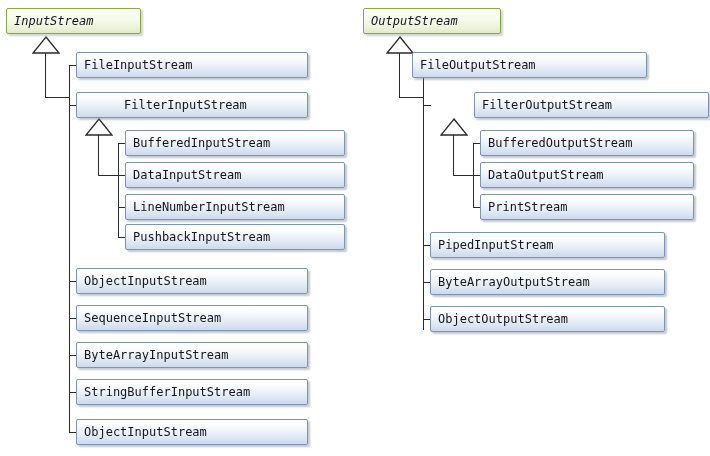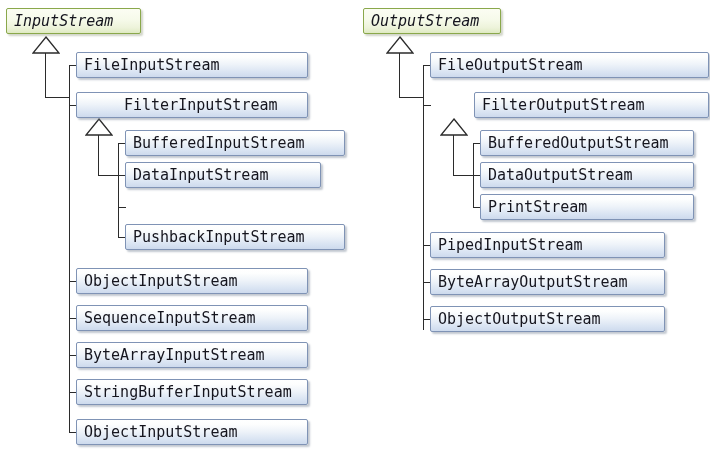--- a/index.html
+++ b/index.html
@@ -17,21 +17,21 @@
     font-family: "DejaVu Sans Mono", "Liberation Mono", monospace;
   }
 
   
   .node {
     position: absolute;
     box-sizing: border-box;
     height: 26px;
     line-height: 24px;
     padding: 0 7px;
-    font-size: 15px;
+    font-size: 12px;
     letter-spacing: 0px;
     color: #15151e;
     white-space: nowrap;
     overflow: hidden;
     z-index: 5;
   }
 
   
   .node.cls {
     border: 1px solid #7f93b5;
@@ -104,23 +104,24 @@
     </svg>
   </div>
   <div class="ln v" style="left:98px; top:135px; height:40px;"></div>
   <div class="ln h" style="left:98px; top:175px; width:21px;"></div>
 
   <div class="ln v" style="left:118px; top:143px; height:94px;"></div>
 
   <div class="node cls" style="left:125px; top:130px; width:220px;">BufferedInputStream</div>
   <div class="ln h" style="left:118px; top:143px; width:8px;"></div>
 
-  <div class="node cls" style="left:125px; top:162px; width:196px;">DataInputStream</div>
+  <div class="node cls" style="left:125px; top:162px; width:220px;">DataInputStream</div>
   <div class="ln h" style="left:118px; top:175px; width:8px;"></div>
 
+  <div class="node cls" style="left:125px; top:194px; width:220px;">LineNumberInputStream</div>
   <div class="ln h" style="left:118px; top:207px; width:8px;"></div>
 
   <div class="node cls" style="left:125px; top:224px; width:220px;">PushbackInputStream</div>
   <div class="ln h" style="left:118px; top:237px; width:8px;"></div>
 
   <div class="node cls" style="left:76px; top:268px; width:232px;">ObjectInputStream</div>
   <div class="ln h" style="left:69px; top:281px; width:8px;"></div>
 
   <div class="node cls" style="left:76px; top:305px; width:232px;">SequenceInputStream</div>
   <div class="ln h" style="left:69px; top:318px; width:8px;"></div>
@@ -139,21 +140,21 @@
   <div class="tri" style="left:386px; top:36px;">
     <svg width="28" height="18" viewBox="0 0 28 18">
       <polygon points="14,1 27,17 1,17" fill="#ffffff" stroke="#2b2b2b" stroke-width="1.3"></polygon>
     </svg>
   </div>
   <div class="ln v" style="left:399px; top:53px; height:44px;"></div>
   <div class="ln h" style="left:399px; top:97px; width:25px;"></div>
 
   <div class="ln v" style="left:423px; top:65px; height:265px;"></div>
 
-  <div class="node cls" style="left:430px; top:52px; width:279px;">FileOutputStream</div>
+  <div class="node cls" style="left:412px; top:52px; width:235px;">FileOutputStream</div>
   <div class="ln h" style="left:423px; top:65px; width:8px;"></div>
 
   <div class="node cls" style="left:430px; top:92px; width:235px;margin-left:44px;">FilterOutputStream</div>
   <div class="ln h" style="left:423px; top:105px; width:8px;"></div>
 
   <div class="tri" style="left:440px; top:118px;">
     <svg width="28" height="18" viewBox="0 0 28 18">
       <polygon points="14,1 27,17 1,17" fill="#ffffff" stroke="#2b2b2b" stroke-width="1.3"></polygon>
     </svg>
   </div>

